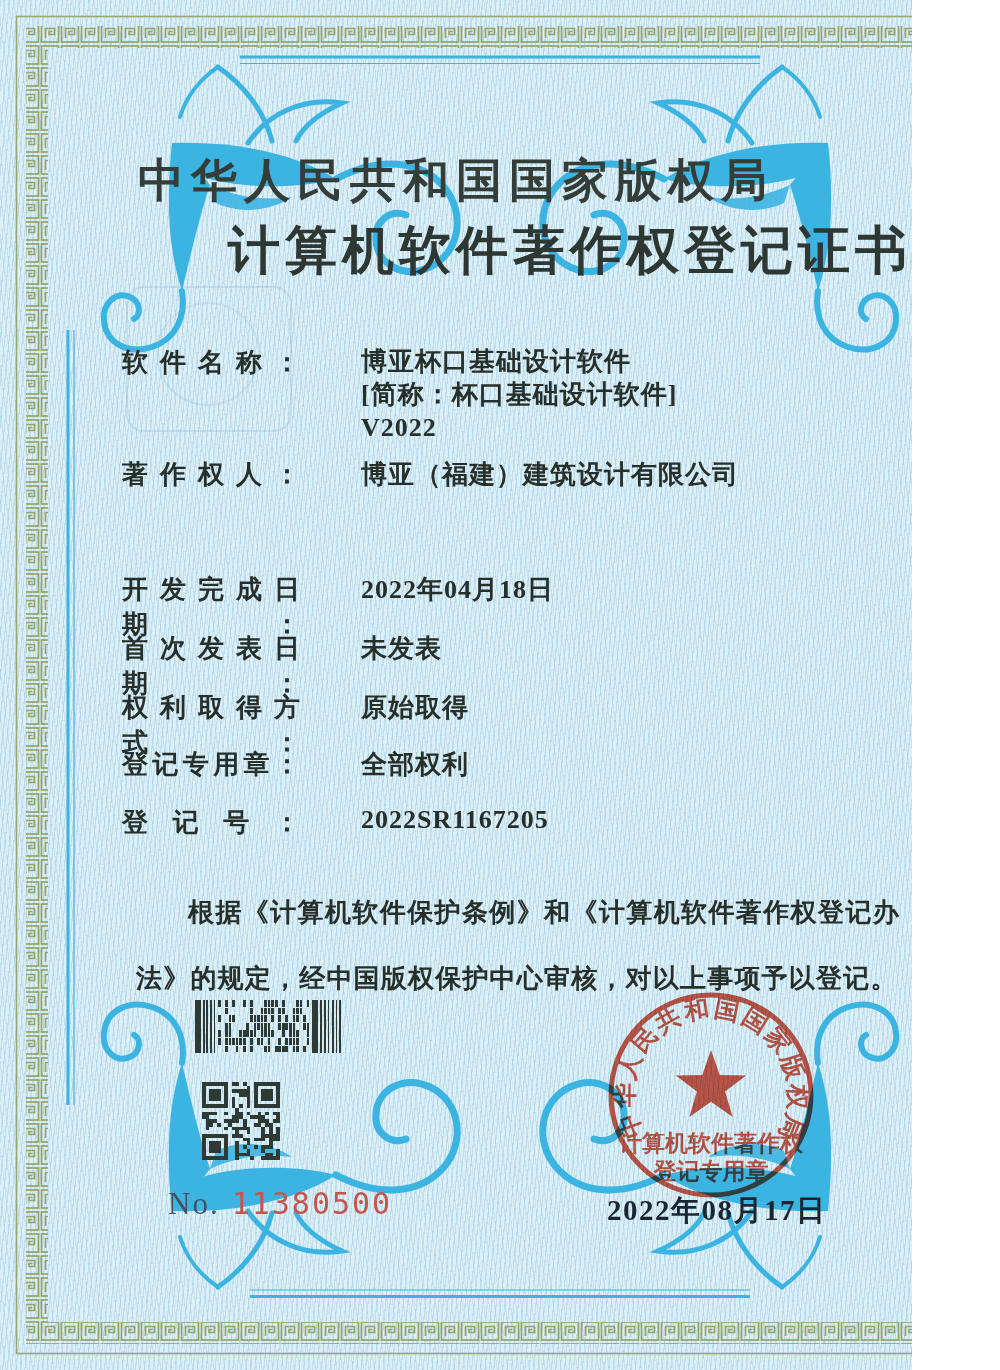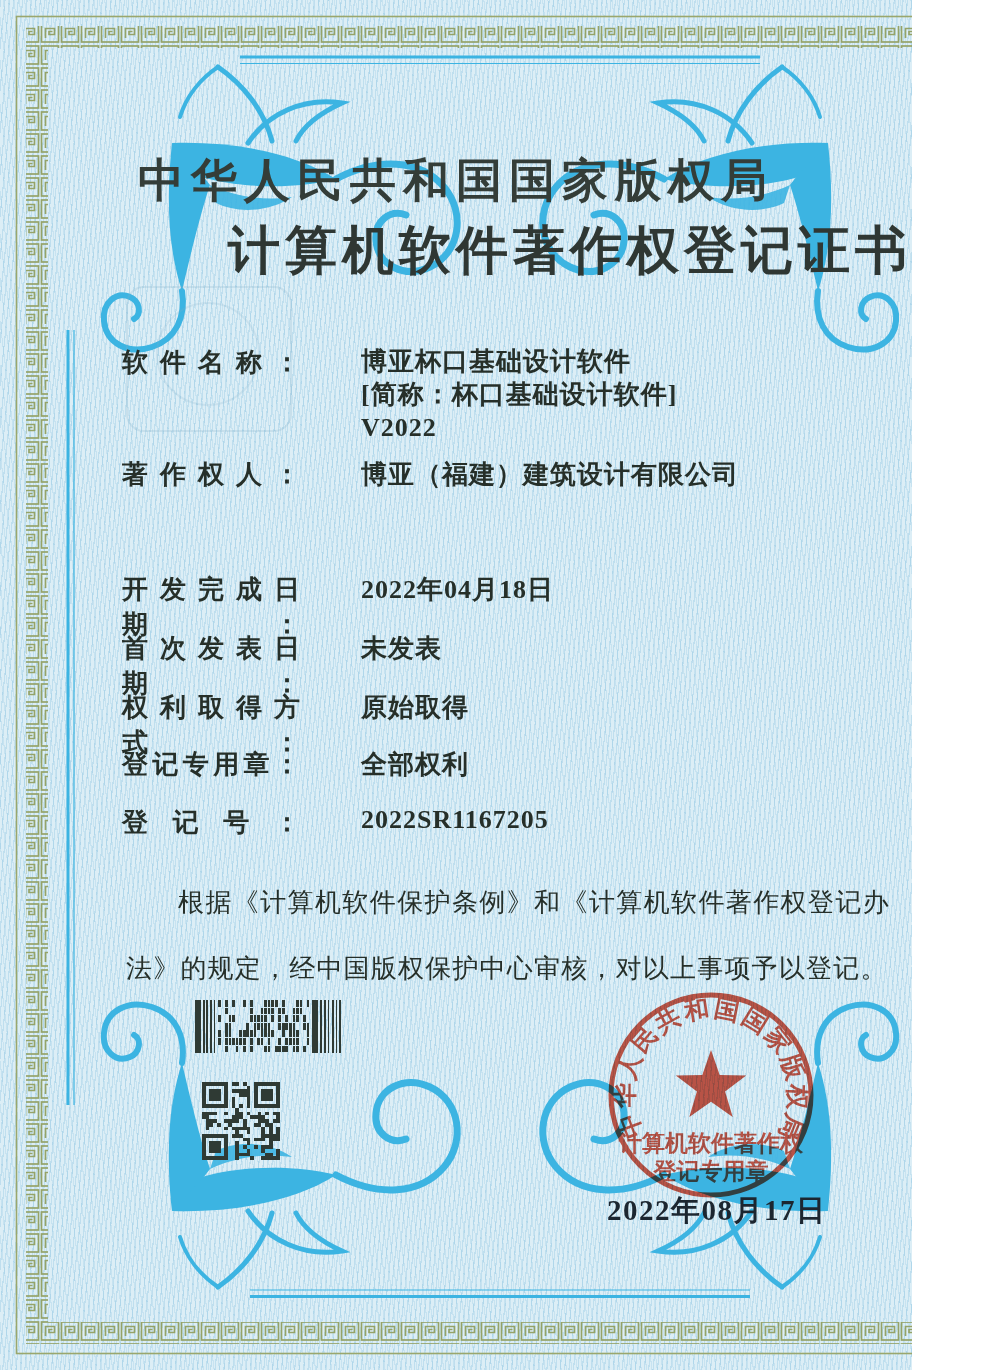--- a/index.html
+++ b/index.html
@@ -35,22 +35,22 @@
     position:absolute;top:299px;right:96px;font-size:21px;font-weight:bold;color:#333c38;
     letter-spacing:1px;white-space:nowrap;
   }
   .certno .cl{margin-right:20px;}
   .row{position:absolute;left:122px;display:flex;align-items:flex-start;
     font-size:26px;font-weight:600;color:#262f29;gap:47px;}
   .lbl{display:inline-block;width:178px;text-align:justify;text-align-last:justify;flex:none;}
   .val{margin-left:14px;letter-spacing:1px;}
   .val .vline{line-height:33px;}
   .statement{
-    position:absolute;left:122px;top:866px;width:764px;margin:4px;
-    font-size:26px;font-weight:400;color:#262f29;line-height:66px;
+    position:absolute;left:122px;top:866px;width:764px;margin:14px;
+    font-size:26px;font-weight:700;color:#262f29;line-height:66px;
     text-indent:2em;text-align:justify;letter-spacing:1.2px;
   }
   .serial{position:absolute;left:168px;top:1186px;font-size:31px;white-space:nowrap;}
   .serial .no{color:#45535e;letter-spacing:2px;}
   .serial .num{font-family:"DejaVu Sans Mono","Liberation Mono",monospace;
     color:#c4554c;letter-spacing:2px;margin-left:12px;font-size:30px;}
   .issue-date{
     position:absolute;left:607px;top:1191px;font-size:29px;font-weight:600;
     color:#1c2630;letter-spacing:1.5px;white-space:nowrap;
   }
@@ -489,20 +489,23 @@
       <rect x="6" y="20" w="1" width="1" height="1" fill="#2f3a34"></rect>
       <rect x="9" y="20" w="1" width="1" height="1" fill="#2f3a34"></rect>
       <rect x="13" y="20" w="1" width="1" height="1" fill="#2f3a34"></rect>
       <rect x="16" y="20" w="1" width="1" height="1" fill="#2f3a34"></rect>
       <rect x="17" y="20" w="1" width="1" height="1" fill="#2f3a34"></rect>
       <rect x="18" y="20" w="1" width="1" height="1" fill="#2f3a34"></rect>
       <rect x="19" y="20" w="1" width="1" height="1" fill="#2f3a34"></rect>
       <rect x="20" y="20" w="1" width="1" height="1" fill="#2f3a34"></rect>
     </svg>
 
+  <div class="serial">
+    <span class="no">No.</span><span class="num">11380500</span>
+  </div>
 
   <svg class="stamp" width="230" height="230" viewBox="0 0 230 230">
     <defs>
       <path id="arcT" d="M47.5,154 A78,78 0 1 1 182.5,154" fill="none"></path>
     </defs>
     <circle cx="115" cy="115" r="100" fill="none" stroke="#d24b38" stroke-width="5"></circle>
     <polygon fill="#d24b38" points="115,70 123.7,95 150.2,95.6 129.1,111.6 136.7,136.9 115,121.8 93.3,136.9 100.9,111.6 79.8,95.6 106.3,95"></polygon>
     <text font-size="25" font-weight="bold" fill="#d24b38" letter-spacing="2.5" font-family="Liberation Serif, DejaVu Serif, serif">
       <textPath href="#arcT" startOffset="0">中华人民共和国国家版权局</textPath>
     </text>

